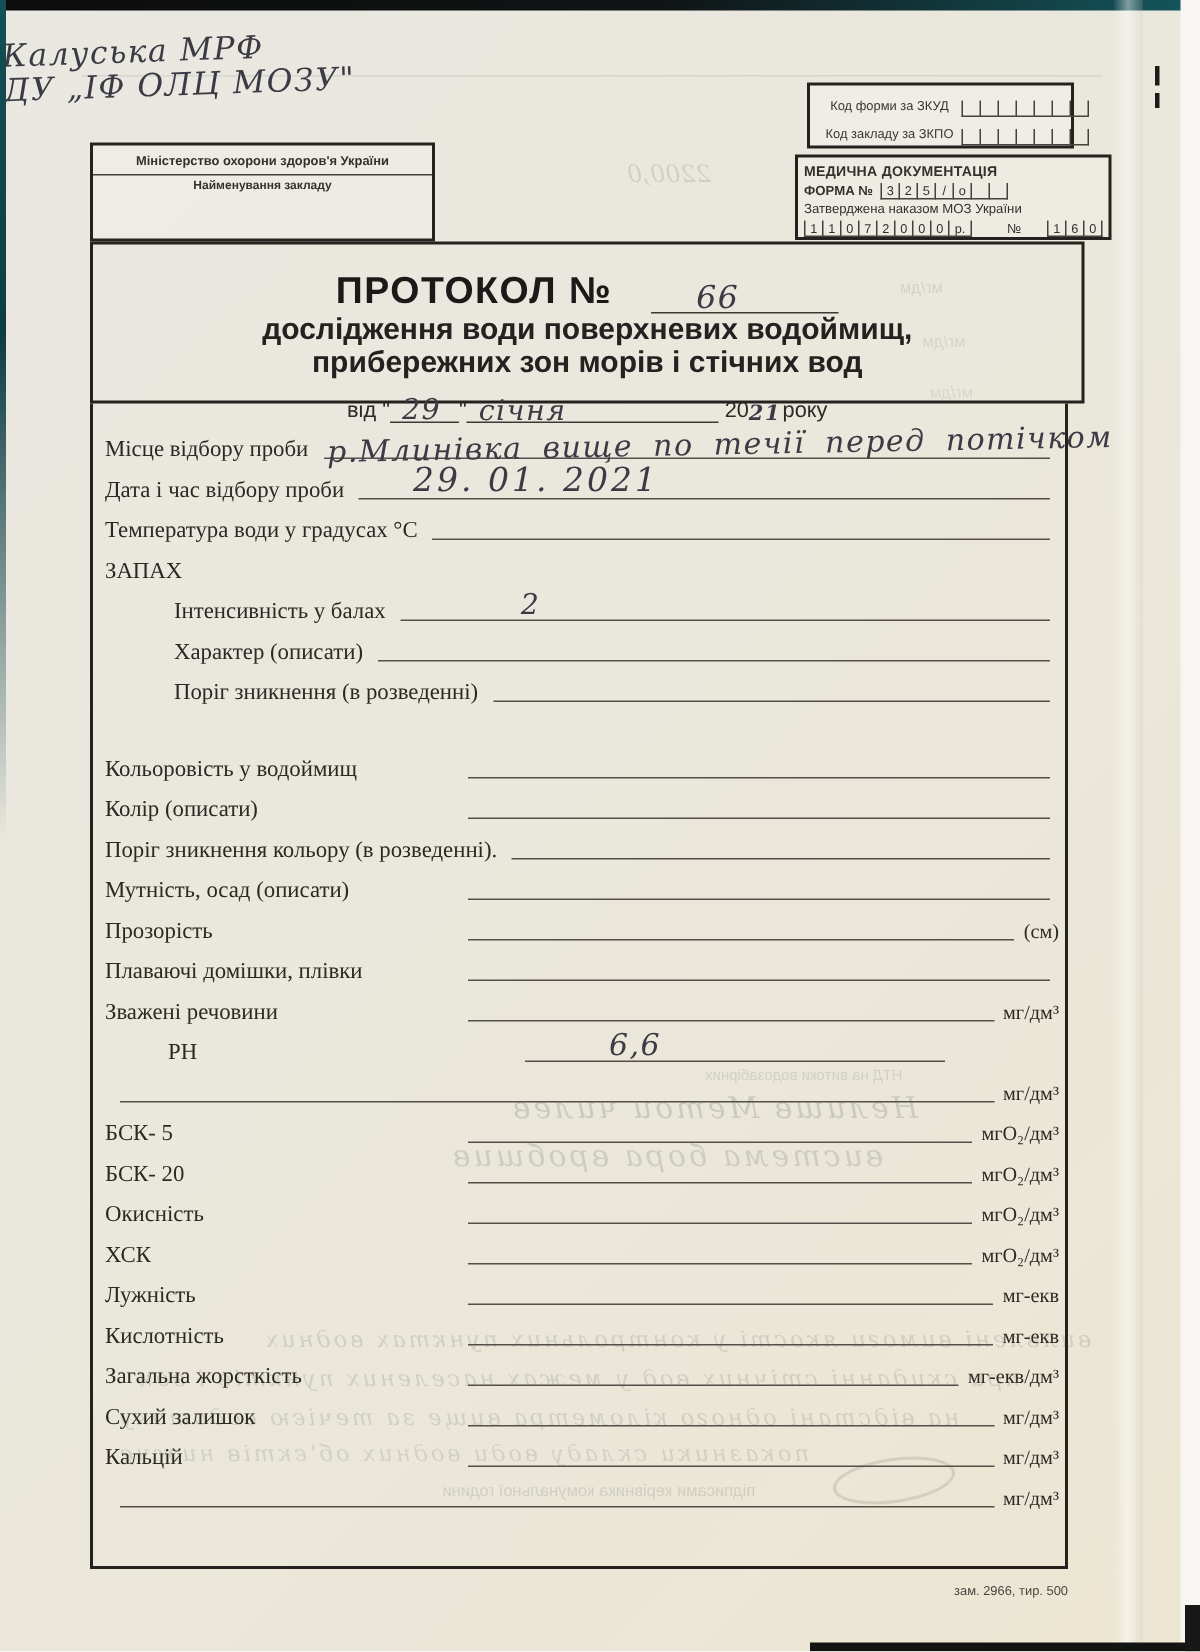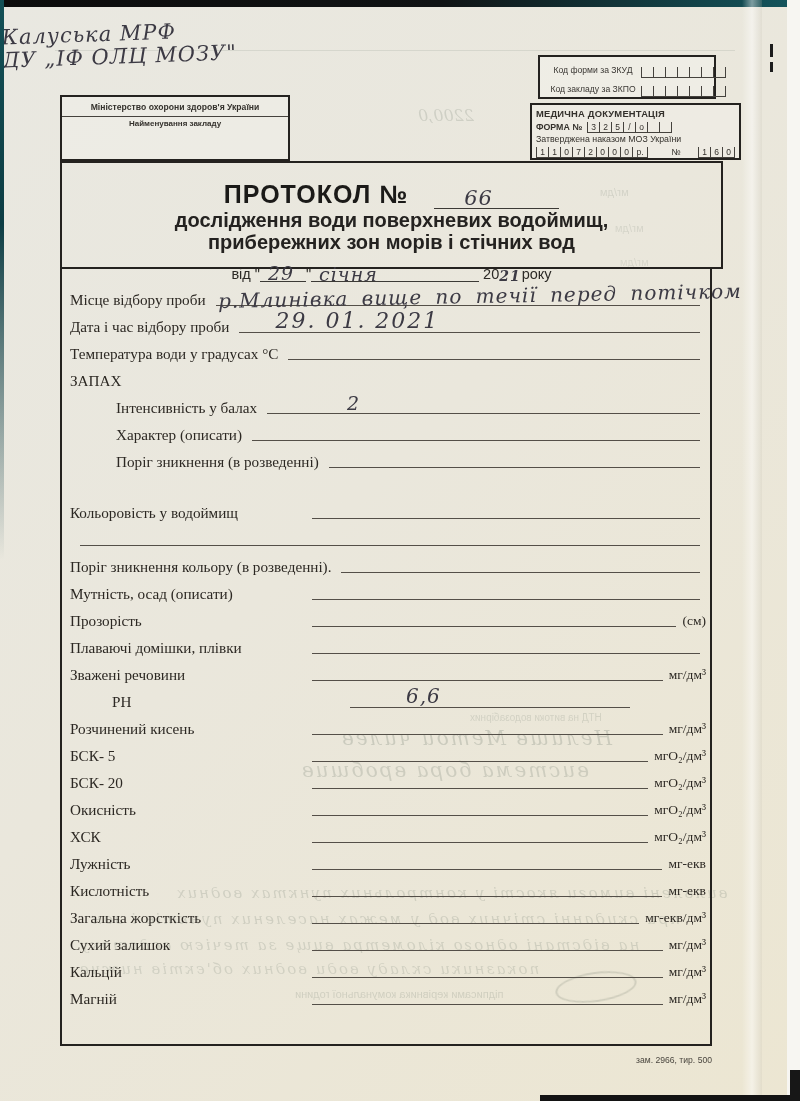--- a/index.html
+++ b/index.html
@@ -262,20 +262,21 @@
       <span class="line"></span>
       <span class="unit"></span>
     </div>
 
     <div class="frow col gap">
       <span class="lbl">Кольоровість у водоймищ</span>
       <span class="line"></span>
       <span class="unit"></span>
     </div>
     <div class="frow col">
+      <span class="lbl">Колір (описати)</span>
       <span class="line"></span>
       <span class="unit"></span>
     </div>
     <div class="frow col">
       <span class="lbl">Поріг зникнення кольору (в розведенні).</span>
       <span class="line"></span>
       <span class="unit"></span>
     </div>
     <div class="frow col">
       <span class="lbl">Мутність, осад (описати)</span>
@@ -298,21 +299,20 @@
       <span class="unit">мг/дм³</span>
     </div>
     <div class="frow ph">
       <span class="lbl">РН</span>
       <span class="line">
           <i class="hwv v15">6,6</i>
         </span>
       <span class="unit"></span>
     </div>
     <div class="frow col">
-      <span class="lbl">Розчинений кисень</span>
       <span class="line"></span>
       <span class="unit">мг/дм³</span>
     </div>
     <div class="frow col">
       <span class="lbl">БСК- 5</span>
       <span class="line"></span>
       <span class="unit">мгО₂/дм³</span>
     </div>
     <div class="frow col">
       <span class="lbl">БСК- 20</span>
@@ -348,21 +348,20 @@
       <span class="lbl">Сухий залишок</span>
       <span class="line"></span>
       <span class="unit">мг/дм³</span>
     </div>
     <div class="frow col">
       <span class="lbl">Кальцій</span>
       <span class="line"></span>
       <span class="unit">мг/дм³</span>
     </div>
     <div class="frow col">
-      <span class="lbl">Магній</span>
       <span class="line"></span>
       <span class="unit">мг/дм³</span>
     </div>
   </div>
 
   <div class="bottom-note">зам. 2966, тир. 500</div>
 
   <div class="edge-top"></div>
   <div class="edge-left"></div>
   <div class="crease"></div>

